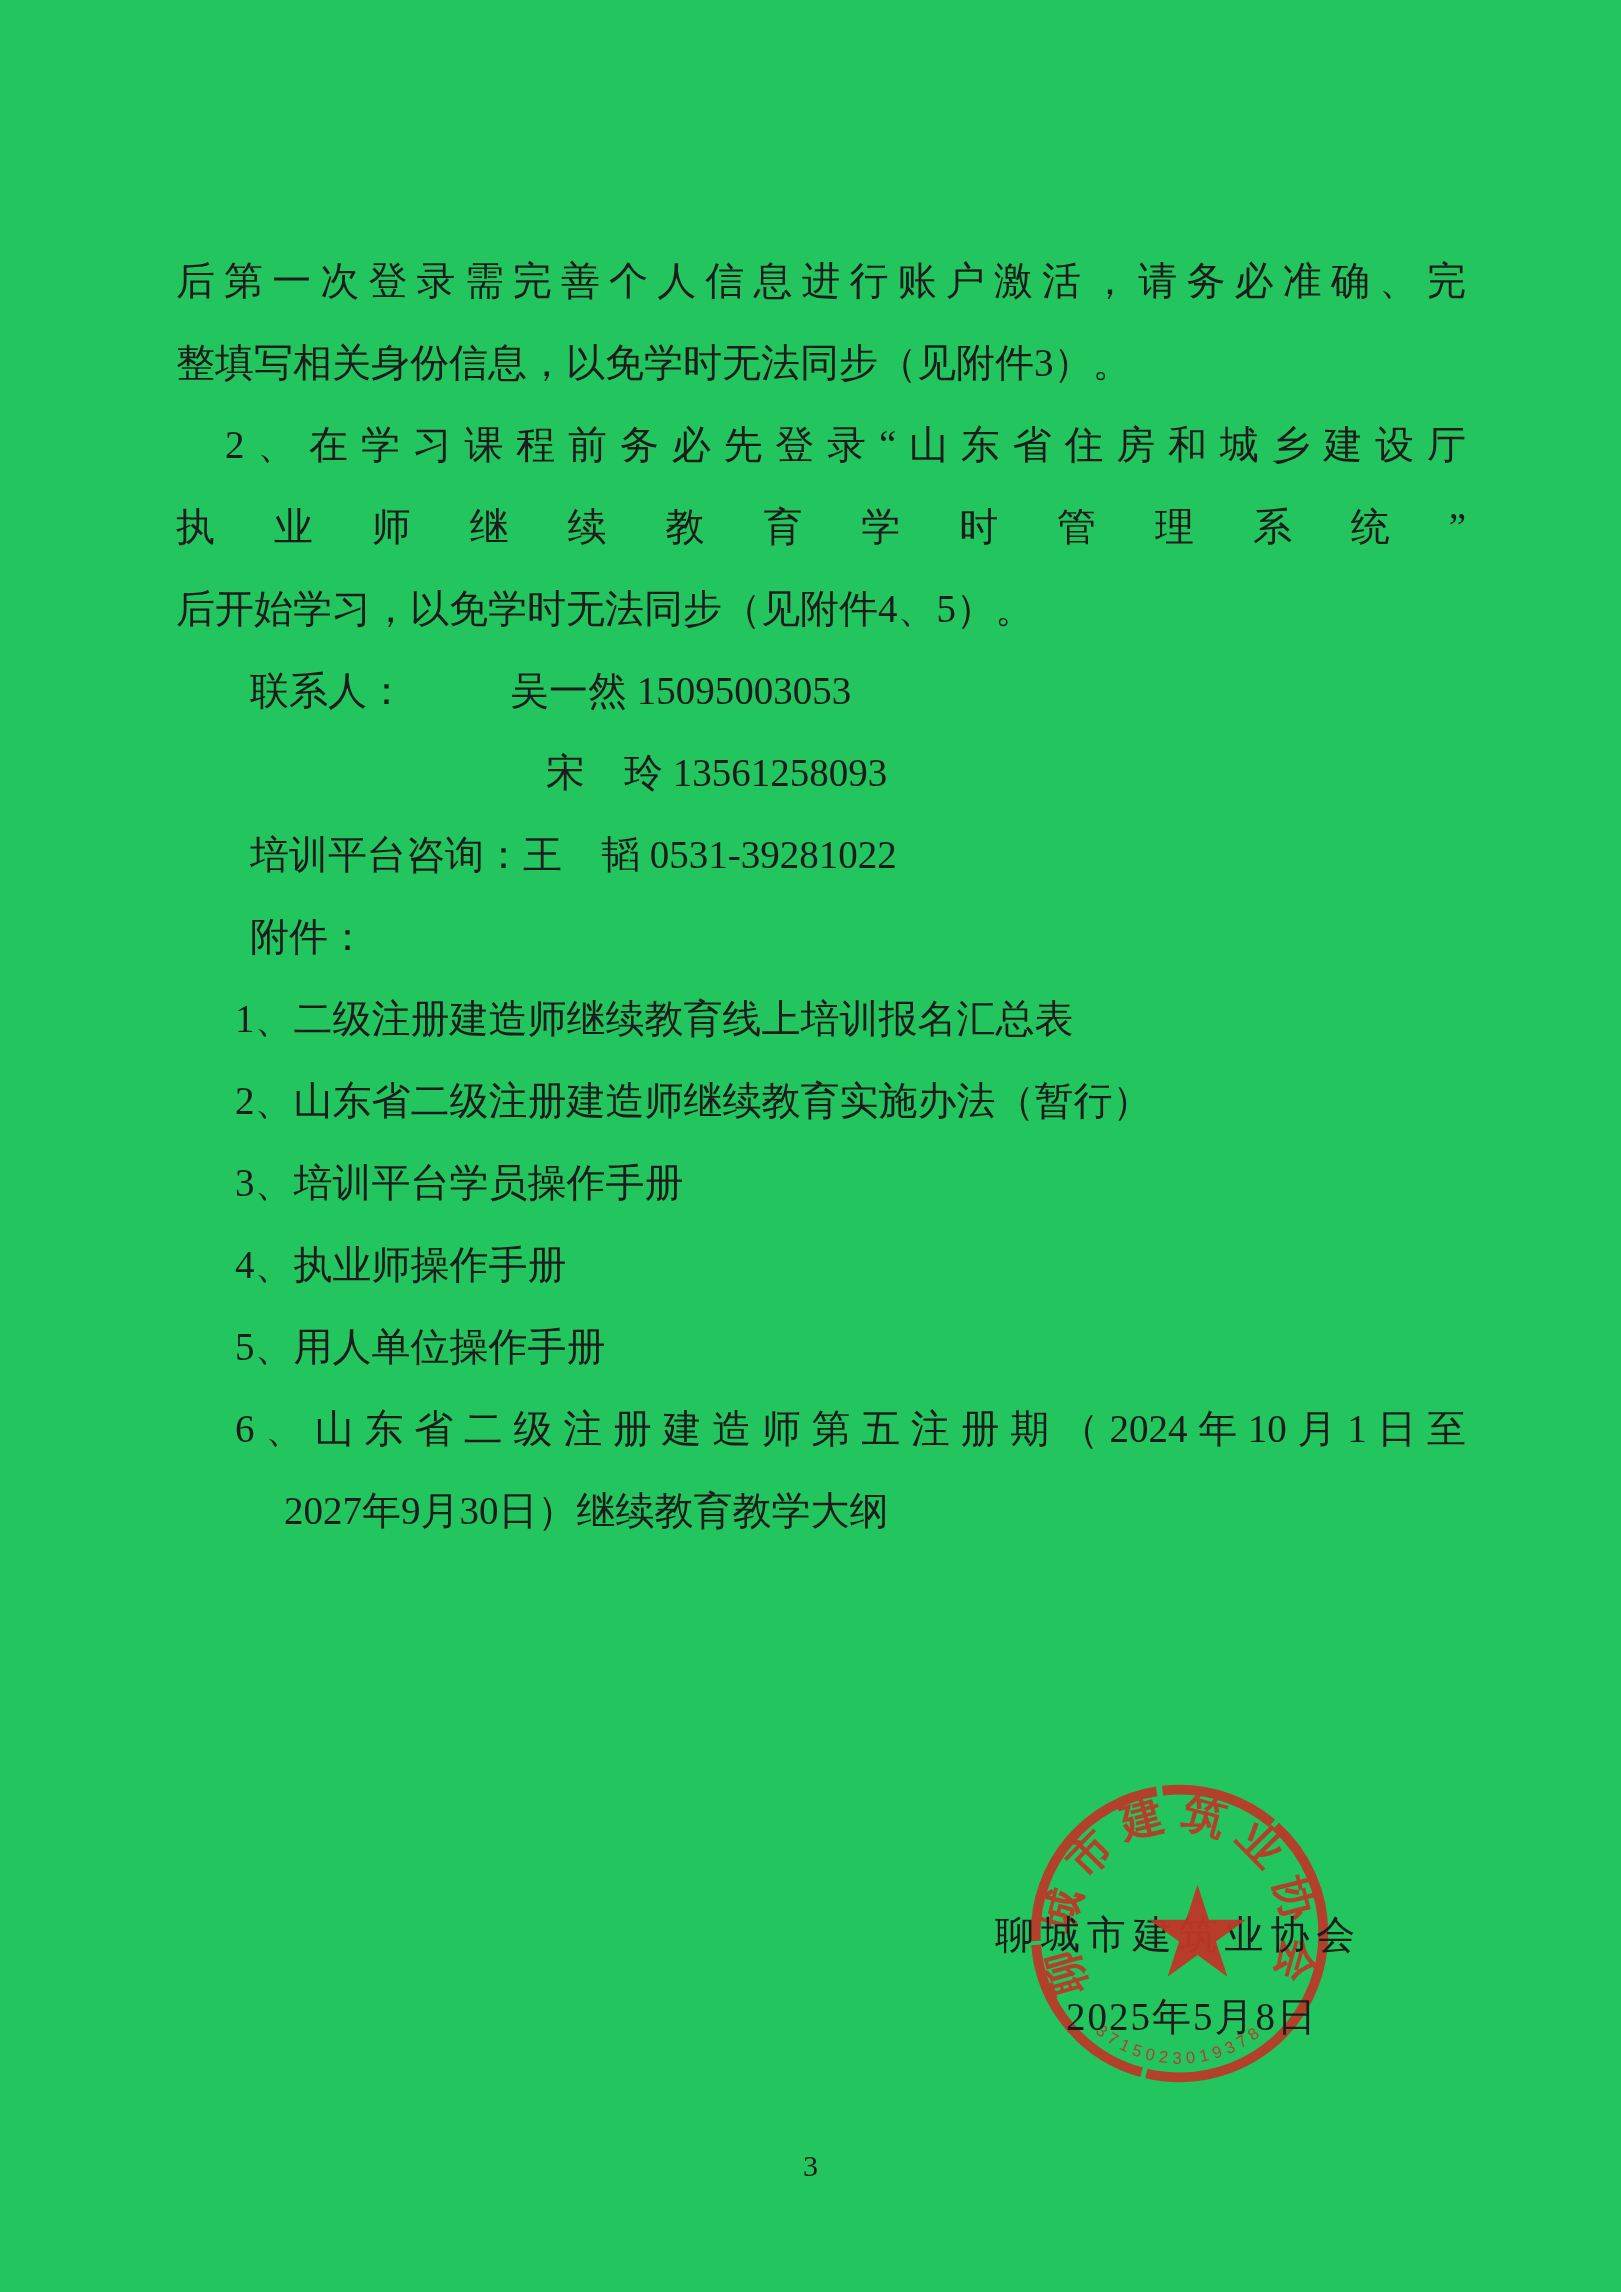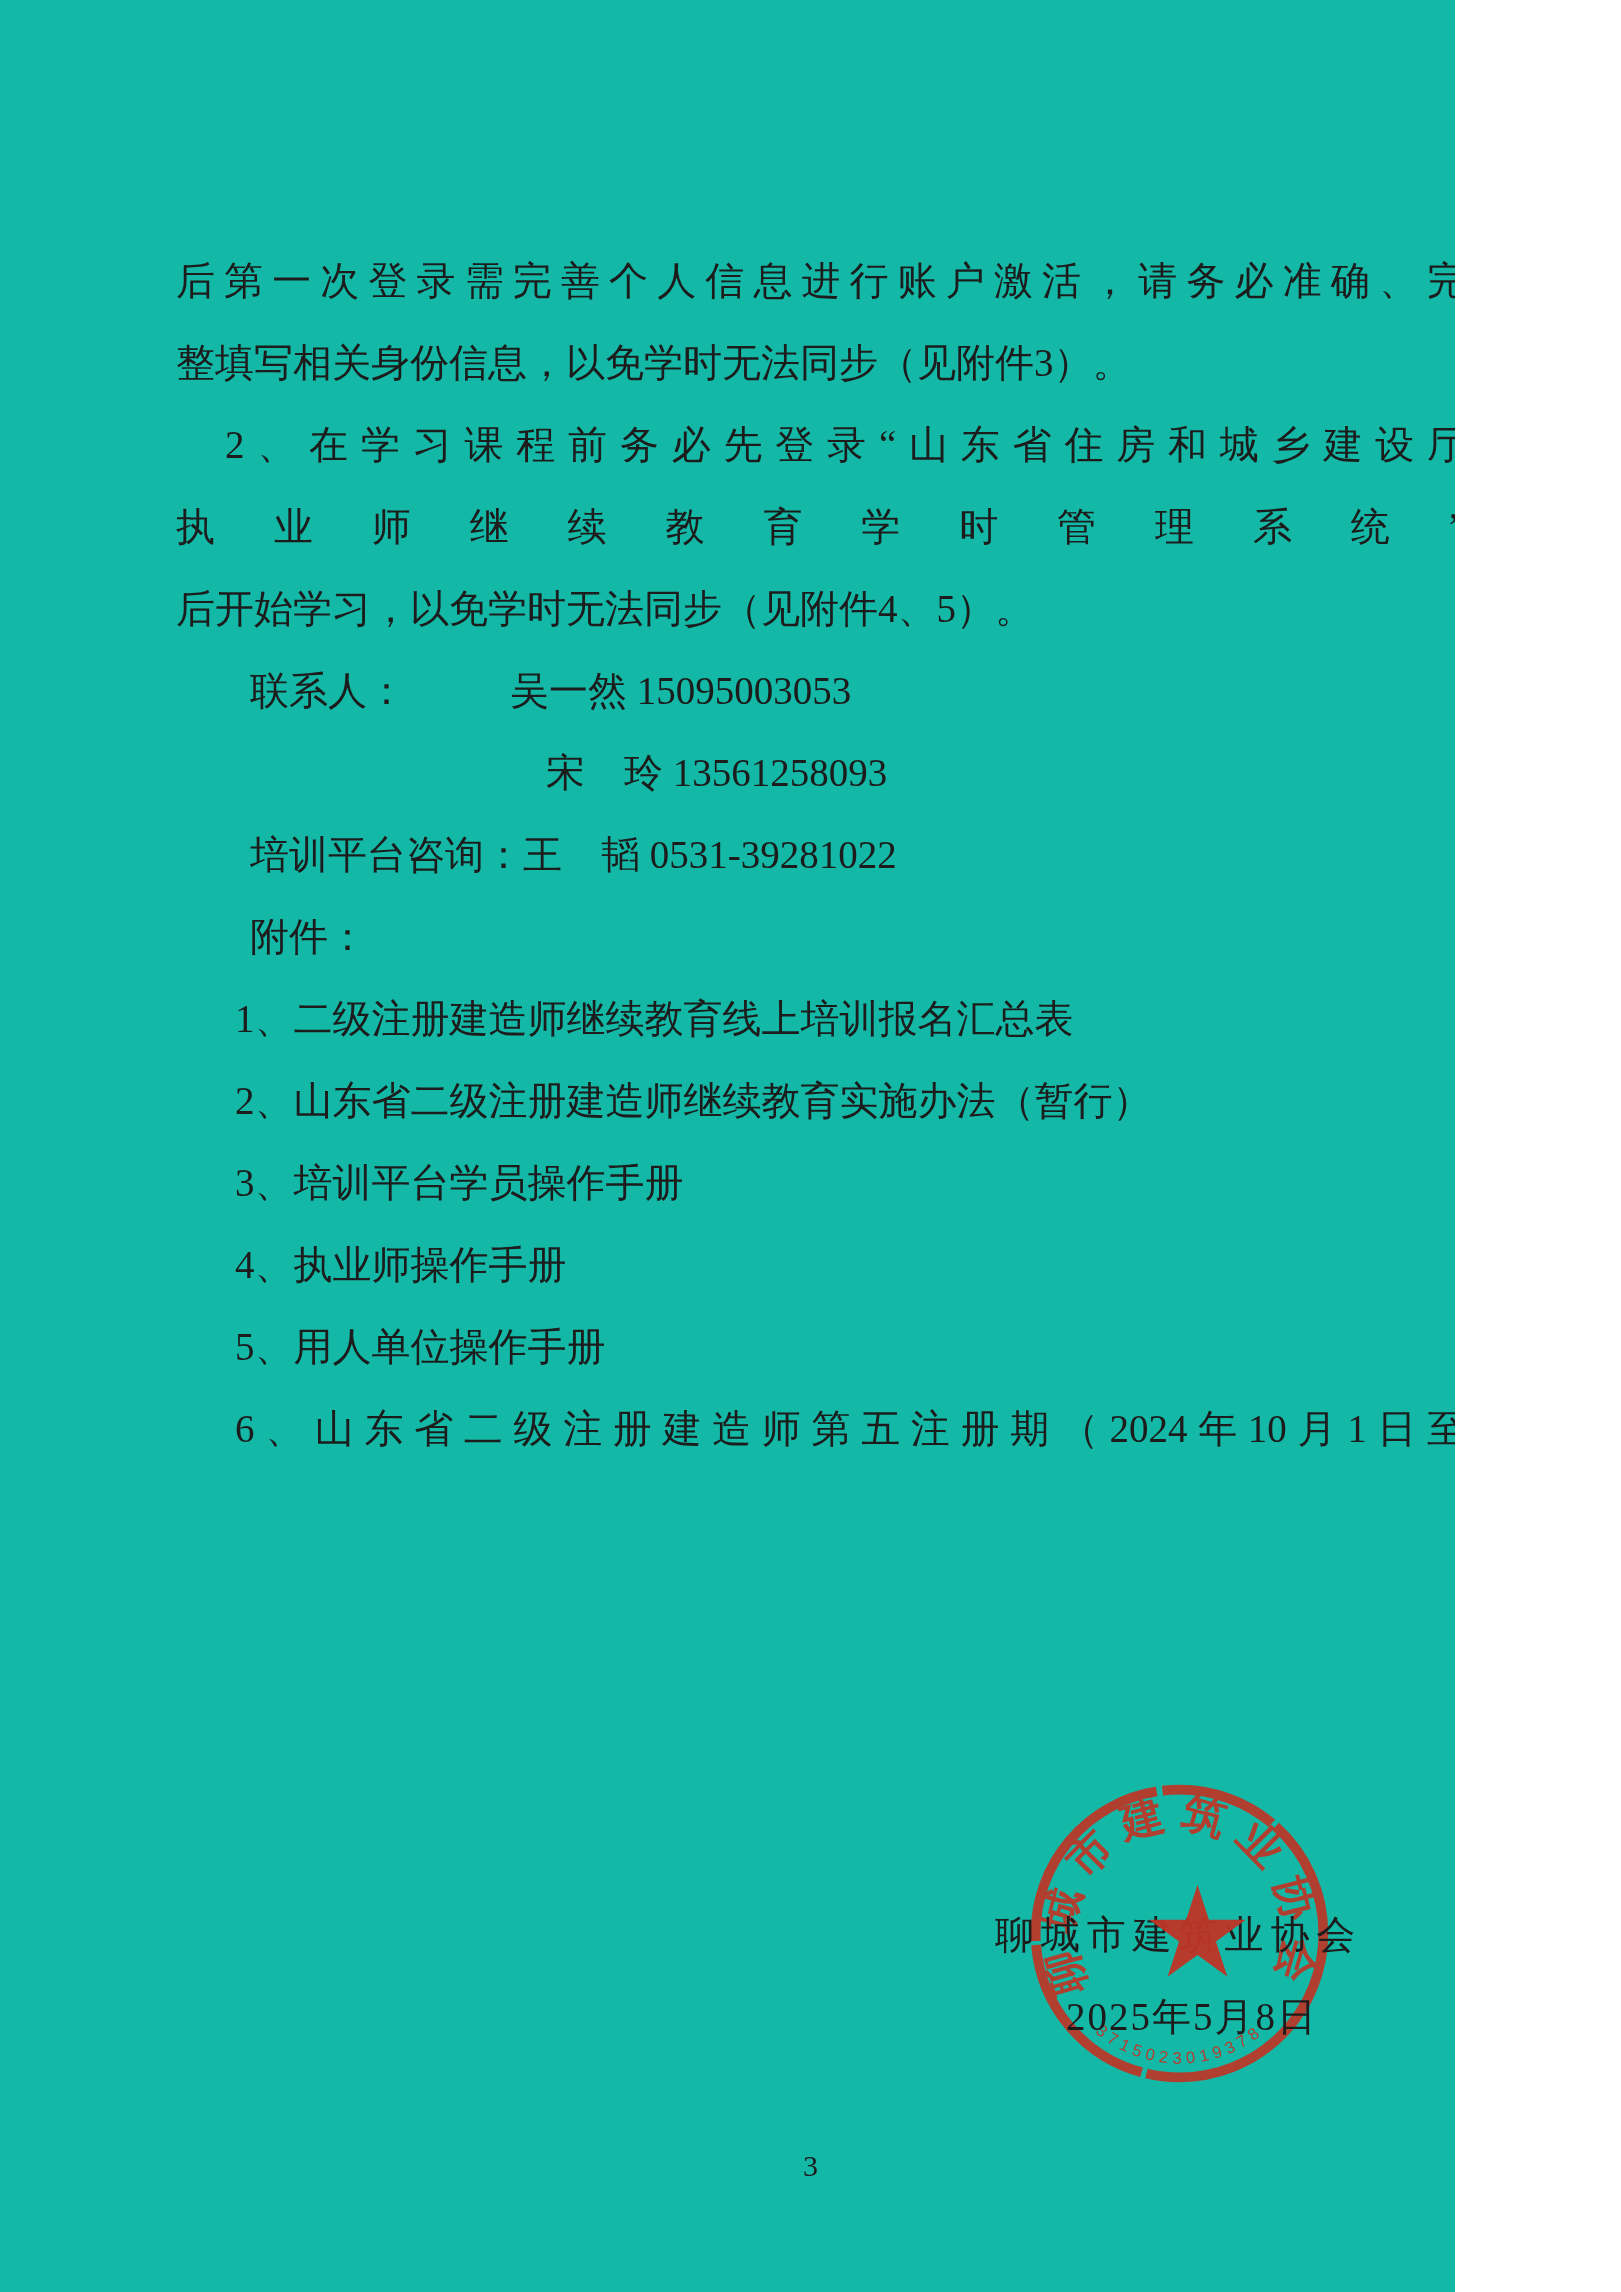--- a/index.html
+++ b/index.html
@@ -1,20 +1,20 @@
 <!DOCTYPE html>
 <html><head>
 <meta charset="utf-8">
 <style>
   html, body { margin: 0; padding: 0; background: #ffffff; }
   .page {
     position: relative;
-    width: 1455px;
+    width: 1621px;
     height: 2293px;
-    background: #14b8a6;
+    background: #22c55e;
     overflow: hidden;
     font-family: "Liberation Serif", "DejaVu Serif", serif;
     color: #1c1c1c;
   }
   .content {
     position: absolute;
     left: 176px;
     top: 240px;
     width: 1290px;
     z-index: 2;
@@ -108,20 +108,21 @@
     </div>
 
     <div class="tline ind-c">附件：</div>
 
     <div class="tline ind-i">1、二级注册建造师继续教育线上培训报名汇总表</div>
     <div class="tline ind-i">2、山东省二级注册建造师继续教育实施办法（暂行）</div>
     <div class="tline ind-i">3、培训平台学员操作手册</div>
     <div class="tline ind-i">4、执业师操作手册</div>
     <div class="tline ind-i">5、用人单位操作手册</div>
     <div class="tline just ind-i">6、山东省二级注册建造师第五注册期（2024年10月1日至</div>
+    <div class="tline ind-i2">2027年9月30日）继续教育教学大纲</div>
   </div>
 
   <svg class="seal-svg" viewBox="0 0 330 330">
     <circle cx="165" cy="165" r="147" fill="none" stroke-width="10" stroke-dasharray="265 5 180 4 215 6 120 5 300 4" style="stroke: rgb(191, 53, 39);"></circle>
     <path id="sealTopArc" d="M 67.1 210.6 A 108 108 0 1 1 262.9 210.6" fill="none"></path>
     <path id="sealBottomArc" d="M 56.1 241.3 A 133 133 0 0 0 273.9 241.3" fill="none"></path>
     <text class="seal-arc-text" text-anchor="middle" style="fill: rgb(191, 53, 39);">
       <textPath href="#sealTopArc" startOffset="50%">聊城市建筑业协会</textPath>
     </text>
     <text class="seal-serial" text-anchor="middle" style="fill: rgb(191, 53, 39);">

